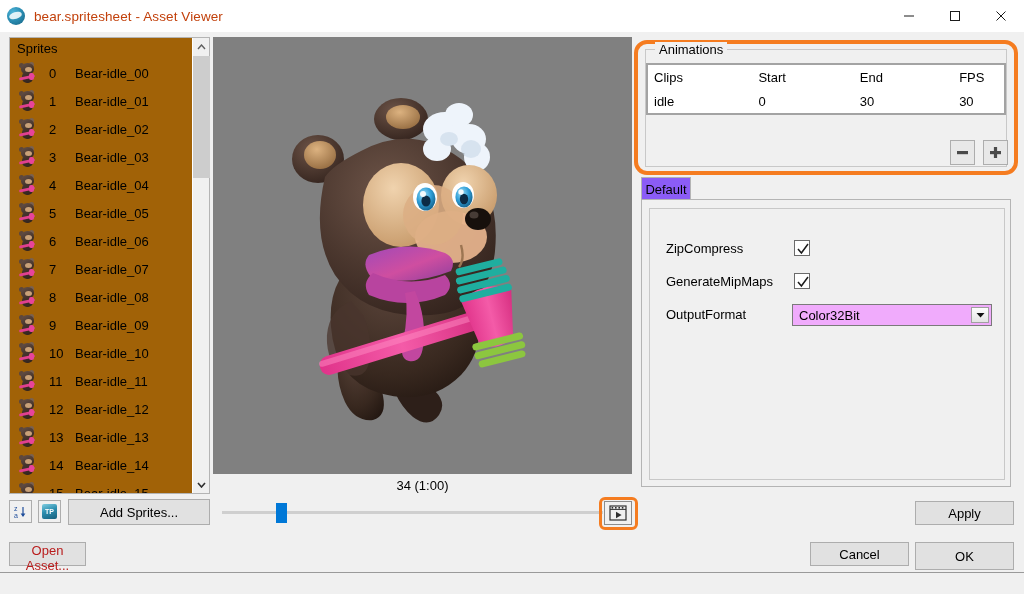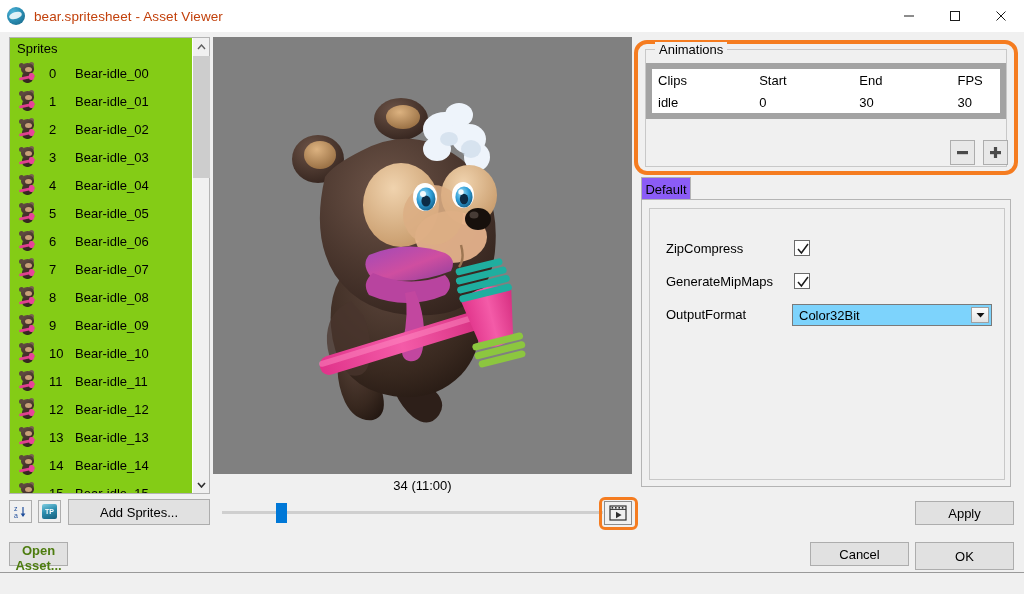--- a/index.html
+++ b/index.html
@@ -35,21 +35,21 @@
   .win-buttons { position: absolute; right: 0; top: 0; height: 32px; display: flex; }
   .win-btn {
     width: 46px; height: 32px; display: flex; align-items: center; justify-content: center;
     background: transparent;
   }
   .win-btn svg { display: block; }
 
   
   .sprite-list-wrap {
     position: absolute; left: 9px; top: 37px; width: 201px; height: 457px;
-    background: #84cc16; border: 1px solid #b4b4b4;
+    background: #a16207; border: 1px solid #b4b4b4;
     display: flex;
   }
   .sprite-list {
     flex: 1 1 auto; overflow: hidden; position: relative;
   }
   .sprites-header {
     height: 21px; line-height: 21px; padding-left: 7px;
     font-size: 13px; color: #000;
   }
   .sprite-row {
@@ -153,42 +153,42 @@
     display: flex; align-items: center; justify-content: center;
     font-size: 7px; font-weight: bold; color: #fff;
     font-family: "Liberation Sans", sans-serif;
   }
   .add-sprites-btn {
     position: absolute; left: 68px; top: 499px; width: 142px; height: 26px;
     background: #e1e1e1; border: 1px solid #adadad;
     font-size: 13px; font-family: "Liberation Sans", sans-serif; color: #000;
   }
   .open-asset-btn {
-    position: absolute; left: 9px; top: 542px; width: 59px; height: 24px;
+    position: absolute; left: 9px; top: 542px; width: 77px; height: 24px;
     background: #e1e1e1; border: 1px solid #adadad;
-    font-size: 13px; font-family: "Liberation Sans", sans-serif; color: #4d7c0f; font-weight: bold;
+    font-size: 13px; font-family: "Liberation Sans", sans-serif; color: #b91c1c;
   }
 
   
   .anim-highlight {
     position: absolute; left: 634px; top: 40px; width: 384px; height: 135px;
     border: 4px solid #f57c20; border-radius: 13px;
   }
   .anim-group {
     position: absolute; left: 645px; top: 49px; width: 362px; height: 118px;
     border: 1px solid #c8c8c8;
   }
   .anim-legend {
     position: absolute; left: 655px; top: 42px;
     background: #f0f0f0; padding: 0 4px; font-size: 13px; color: #000;
   }
   .anim-table {
     position: absolute; left: 646px; top: 63px; width: 360px;
     border-collapse: collapse; background: #fff;
-    border: 6px solid #a3a3a3;
+    border: 2px solid #a3a3a3;
   }
   .anim-table th, .anim-table td {
     text-align: left; font-weight: normal; font-size: 13px; color: #000;
     height: 25px; padding: 0 0 0 6px;
   }
   .anim-table thead tr { background: #ffffff; }
   .anim-table tbody tr:nth-child(odd) { background: #ffffff; }
   .anim-table tbody tr:nth-child(even) { background: #f1f1f1; }
   .col-clips { width: 106px; }
   .col-start { width: 102px; }
@@ -222,21 +222,21 @@
   .setting-label {
     position: absolute; left: 16px; top: 3px; font-size: 13px; color: #000;
   }
   .checkbox {
     position: absolute; left: 144px; top: 2px;
     width: 16px; height: 16px; background: #fff; border: 1px solid #6b6b6b;
   }
   .checkbox svg { position: absolute; left: 1px; top: 1px; }
   .combo {
     position: absolute; left: 142px; top: 0px; width: 200px; height: 22px;
-    background: #7dd3fc; border: 1px solid #7a7a7a;
+    background: #f0abfc; border: 1px solid #7a7a7a;
   }
   .combo-text {
     position: absolute; left: 6px; top: 3px; font-size: 13px; color: #000;
   }
   .combo-arrow {
     position: absolute; right: 2px; top: 2px; width: 18px; height: 16px;
     background: linear-gradient(#fdfdfd,#e3e3e3);
     border: 1px solid #a0a0a0;
     display: flex; align-items: center; justify-content: center;
   }
@@ -613,21 +613,21 @@
         </g>
         <g fill="#8cc63f">
           <rect x="190" y="253" width="52" height="7" rx="3.5"></rect>
           <rect x="190" y="262" width="52" height="7" rx="3.5"></rect>
           <rect x="192" y="271" width="48" height="7" rx="3.5"></rect>
         </g>
       </g>
     </svg>
   </div>
 
-  <div class="frame-label">34 (11:00)</div>
+  <div class="frame-label">34 (1:00)</div>
   <div class="slider-track"></div>
   <div class="slider-thumb"></div>
 
   <div class="play-btn-ring"></div>
   <div class="play-btn">
     <svg width="18" height="16" viewBox="0 0 18 16">
       <rect x="1" y="1" width="16" height="14" fill="none" stroke="#303030" stroke-width="1.2"></rect>
       <line x1="1" y1="4.4" x2="17" y2="4.4" stroke="#303030" stroke-width="1"></line>
       <g fill="#303030">
         <rect x="2.6" y="2" width="1.6" height="1.6"></rect>

